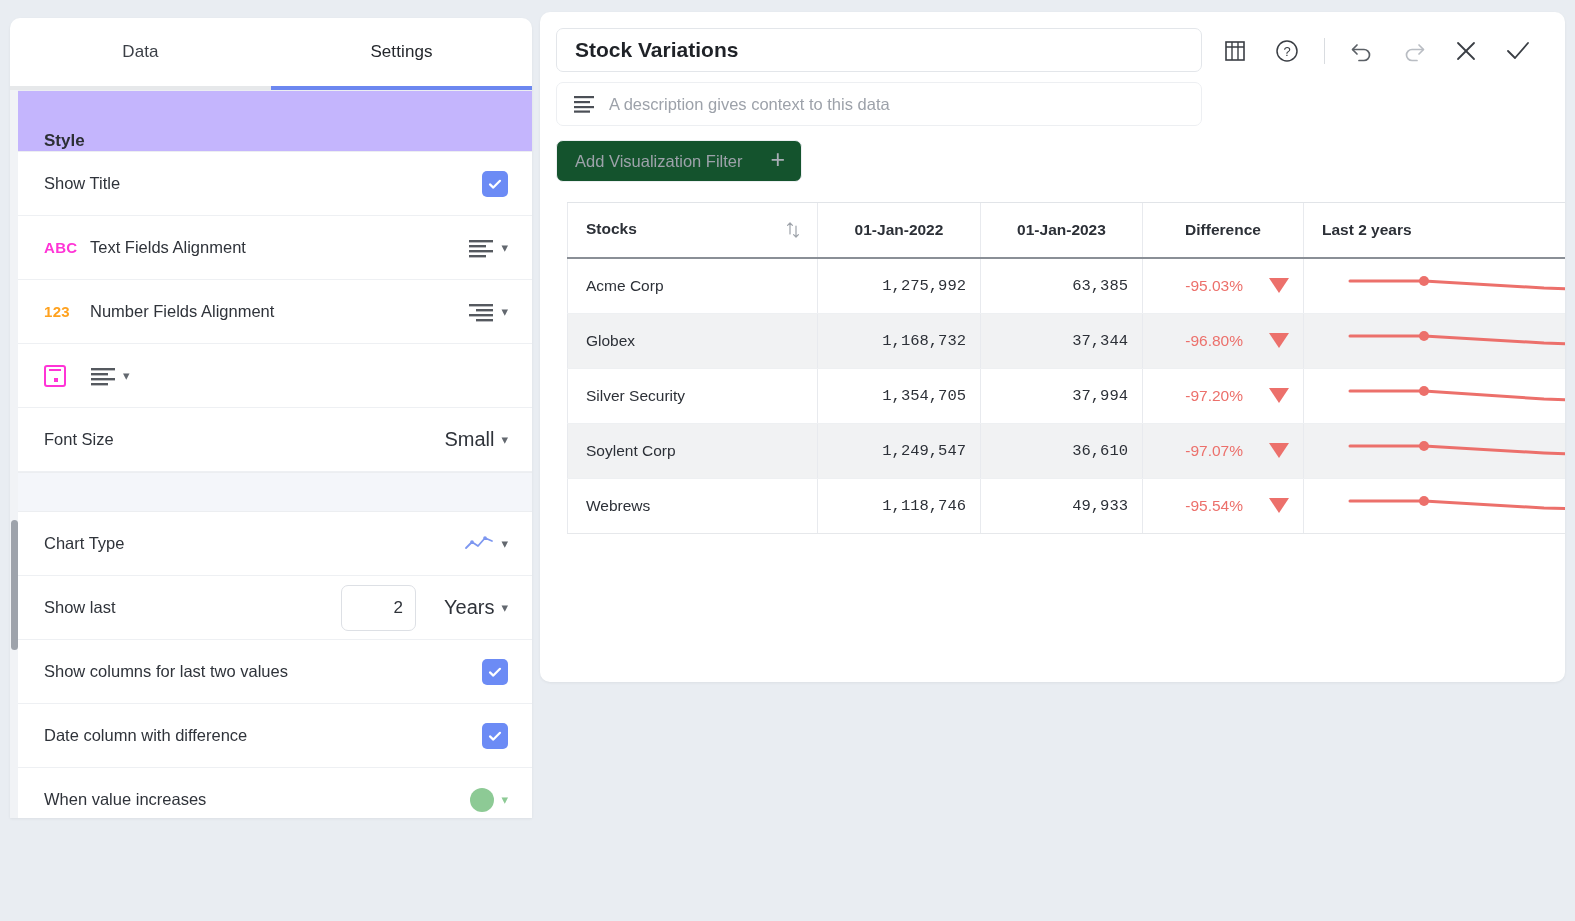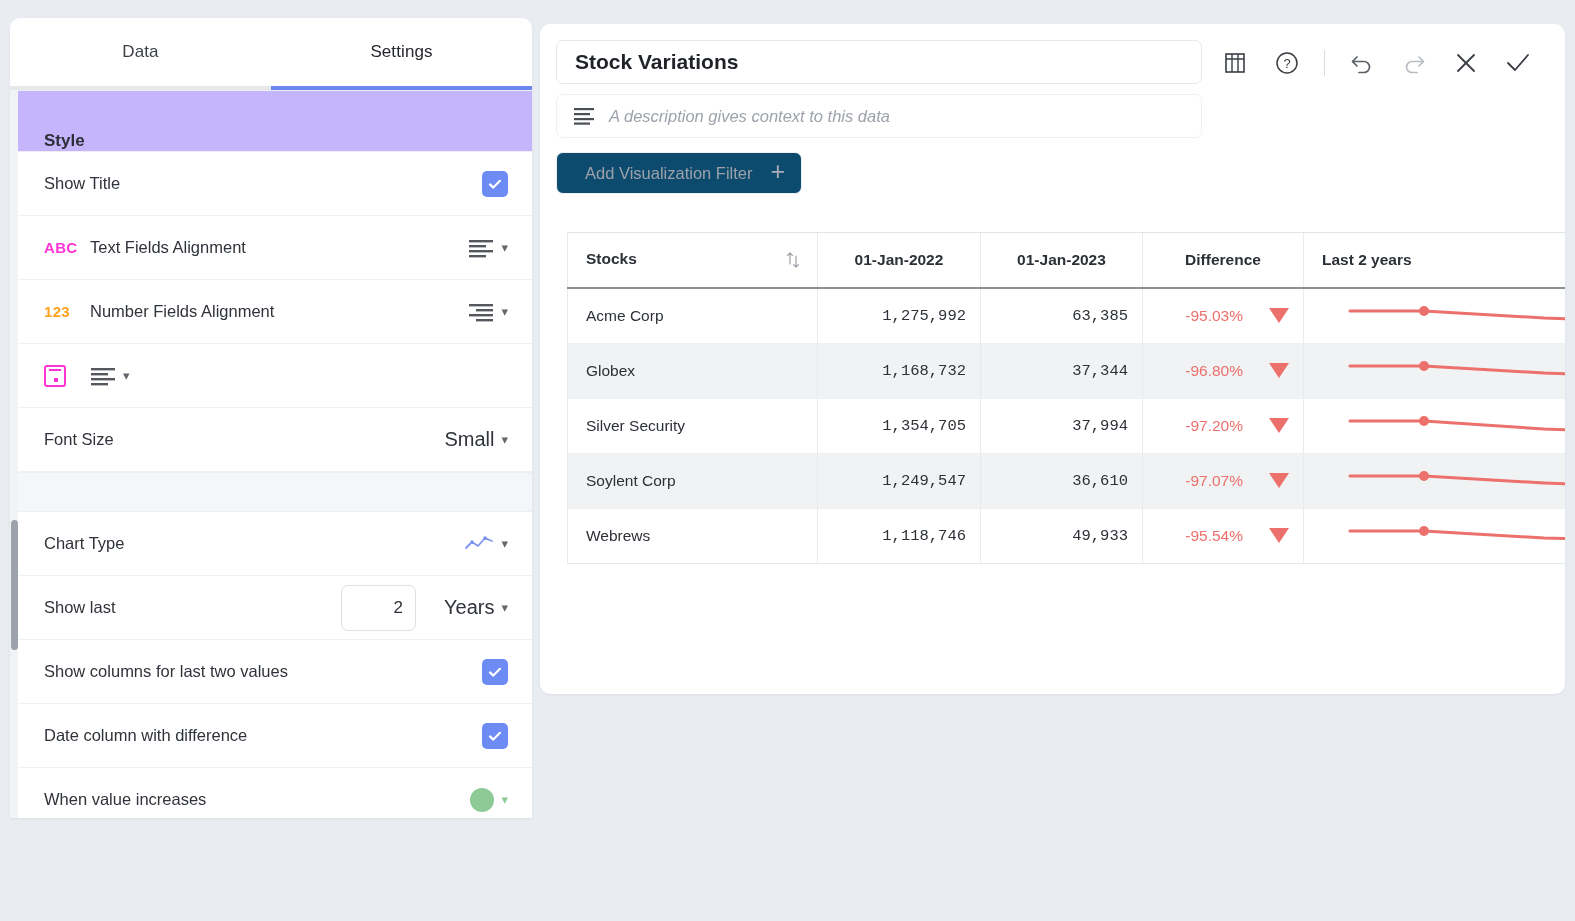--- a/index.html
+++ b/index.html
@@ -95,54 +95,54 @@
     position: absolute; left: 0px; top: 72px; width: 8px; bottom: 0;
     background: #F1F3F6;
   }
   .scrollbar-thumb {
     position: absolute; left: 1px; top: 430px; width: 7px; height: 130px;
     background: #9EA3AB; border-radius: 4px;
   }
 
   
   .right-panel {
-    position: absolute; left: 540px; top: 24px;
+    position: absolute; left: 540px; top: 12px;
     width: 1025px; height: 670px;
     background: #ffffff; border-radius: 10px;
     box-shadow: 0 1px 3px rgba(0,0,0,0.06);
     overflow: hidden;
   }
   .rp-head { display: flex; align-items: flex-start; padding: 16px 16px 0 16px; }
   .rp-fields { flex: 0 0 646px; }
   .title-input {
     height: 44px; border: 1px solid #E3E6EA; border-radius: 7px;
     display: flex; align-items: center; padding: 0 18px;
     font-size: 21px; font-weight: bold; color: #1f2227; background: #fff;
   }
   .desc-input {
     margin-top: 10px; height: 44px; border: 1px solid #EDEFF2; border-radius: 7px;
-    display: flex; align-items: center; padding: 0 16px; gap: 14px; background: #fff; font-style: italic;
+    display: flex; align-items: center; padding: 0 16px; gap: 14px; background: #fff;
   }
   .desc-ph { font-size: 16.5px; color: #9DA2AA; }
 
   .toolbar { flex: 1; display: flex; align-items: center; justify-content: flex-end; gap: 22px; height: 46px; padding-right: 16px; }
   .tb-btn { cursor: pointer; display: flex; align-items: center; justify-content: center; width: 30px; height: 30px; }
   .tb-div { width: 1px; height: 26px; background: #D9DCE0; }
 
   .filter-chip {
     margin: 14px 0 0 16px; width: 246px; height: 42px;
     border: 1px solid #EDEFF2; border-radius: 7px;
     display: flex; align-items: center; justify-content: space-between;
-    padding: 0 16px 0 28px; cursor: pointer; background: #0c4a6e;
+    padding: 0 16px 0 18px; cursor: pointer; background: #14532d;
   }
   .filter-chip .t { font-size: 16.5px; color: #9DA2AA; }
   .filter-chip .p { font-size: 25px; color: #A9AEB6; font-weight: 300; line-height: 1; padding-bottom:3px; }
 
   
-  .tbl-wrap { margin: 38px 0 0 27px; width: 1000px; overflow: hidden; }
+  .tbl-wrap { margin: 20px 0 0 27px; width: 1000px; overflow: hidden; }
   table.vt { border-collapse: collapse; table-layout: fixed; width: 1220px; }
   table.vt th, table.vt td {
     font-size: 15.5px; color: #2c3037; font-weight: normal;
     border-left: 1px solid #E8EAEE;
     height: 55px; vertical-align: middle;
   }
   table.vt th {
     font-weight: bold; border-top: 1px solid #E1E4E8; border-bottom: 2px solid #8A8F96;
     background:#fff;
   }

